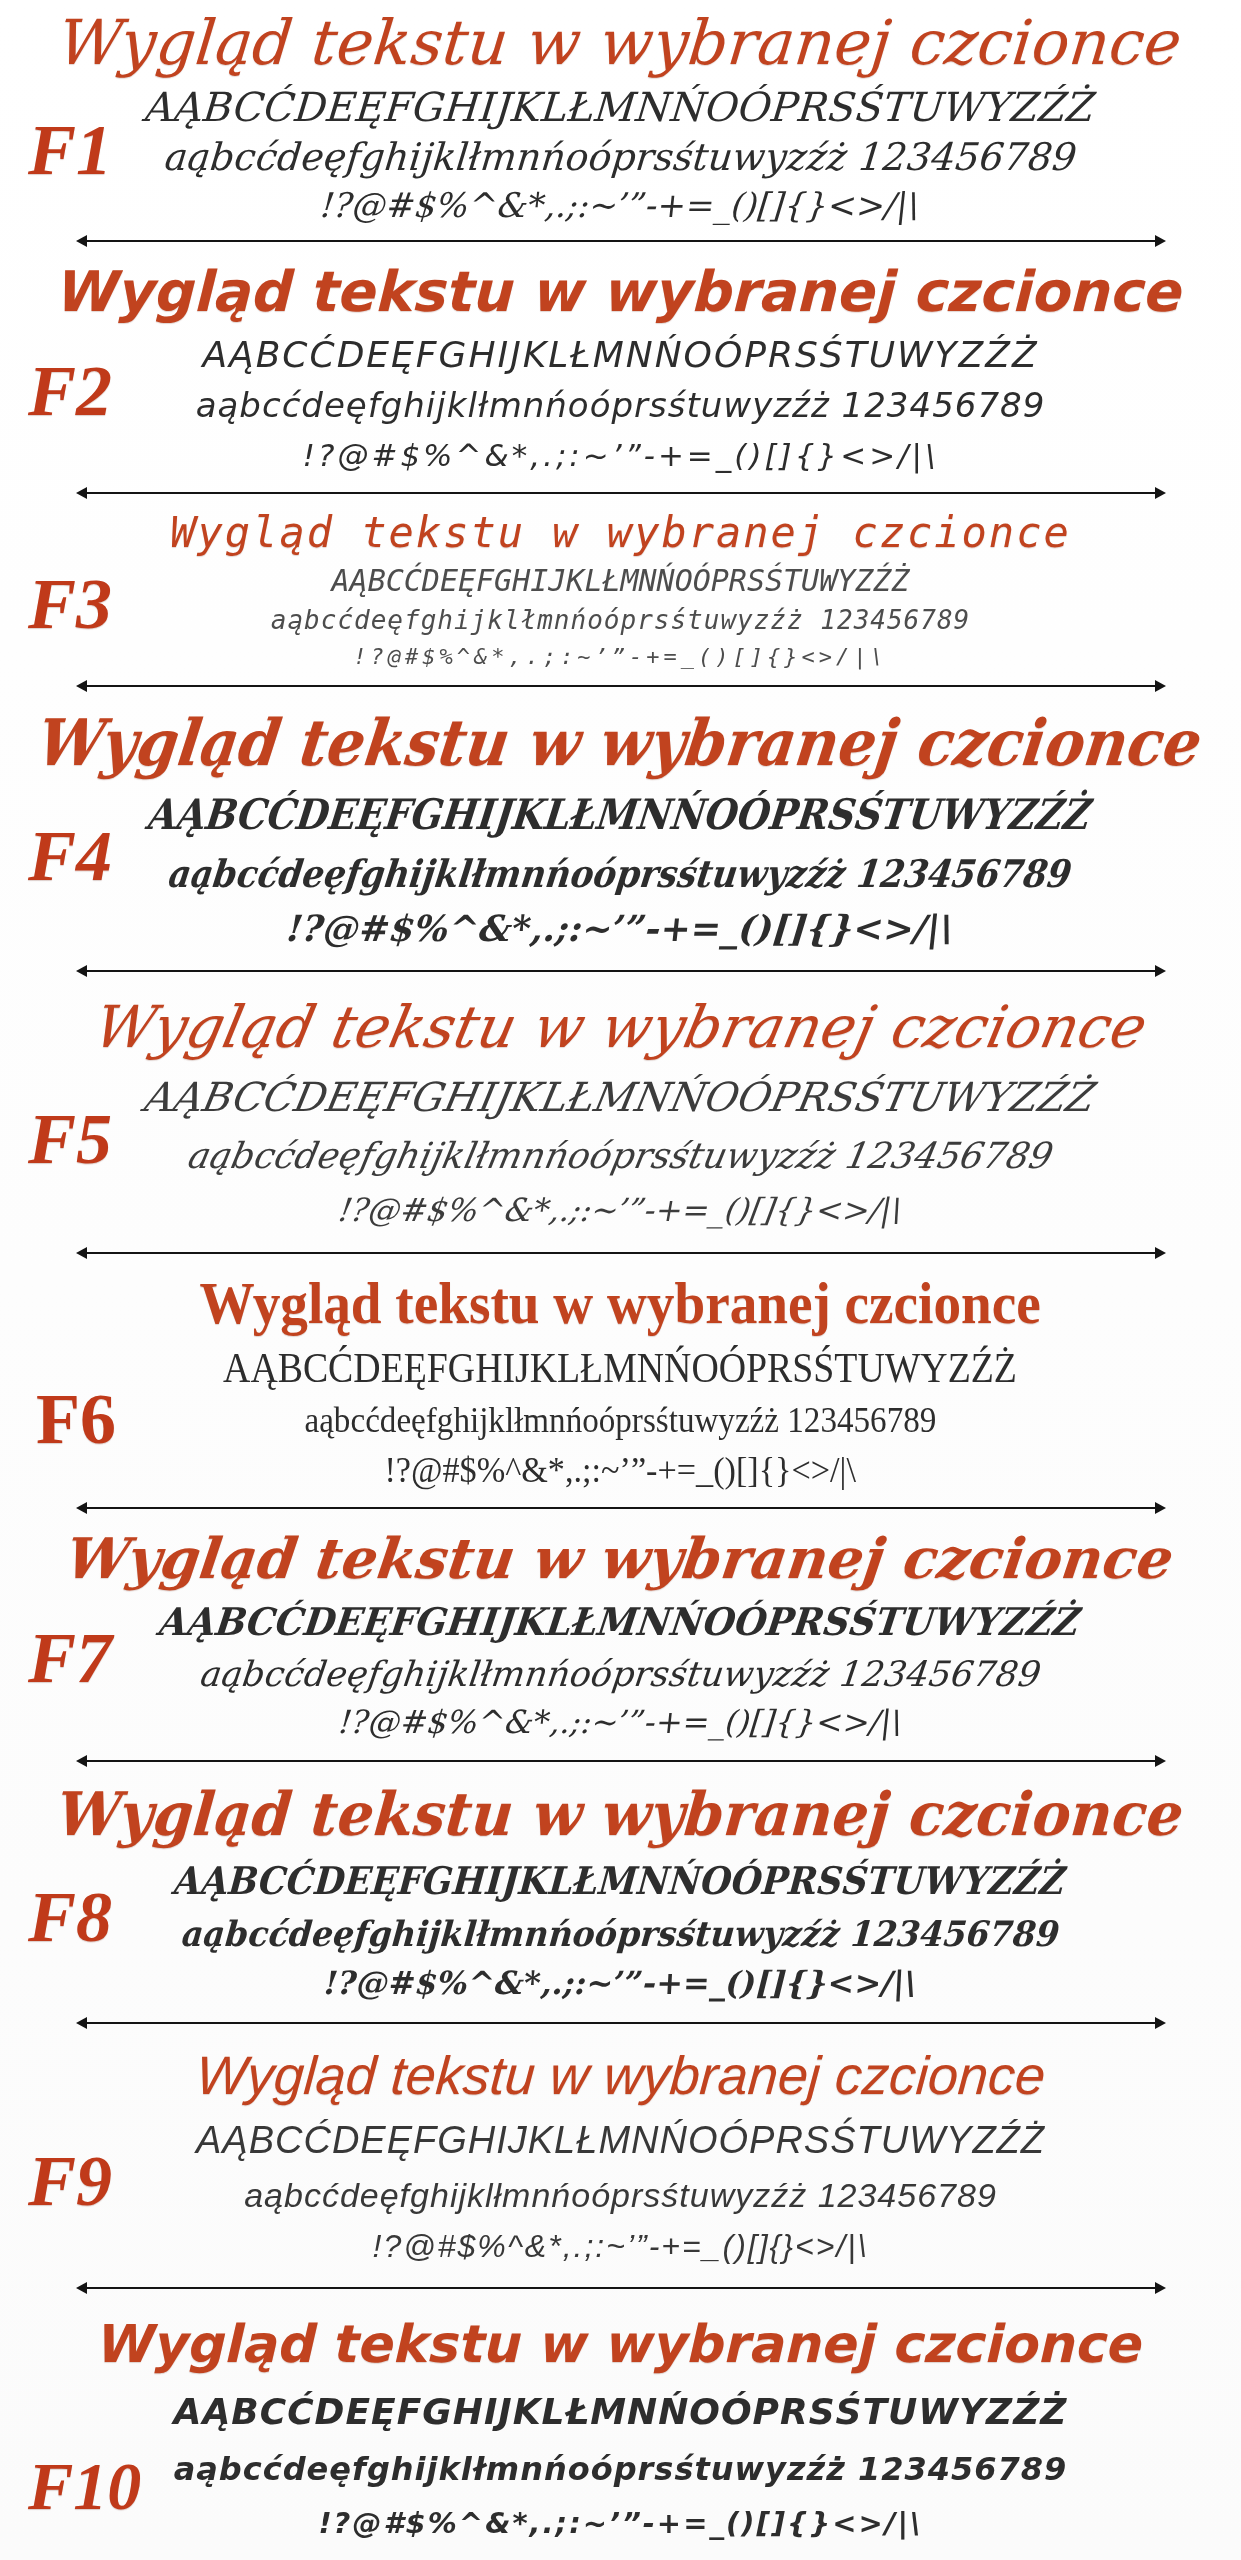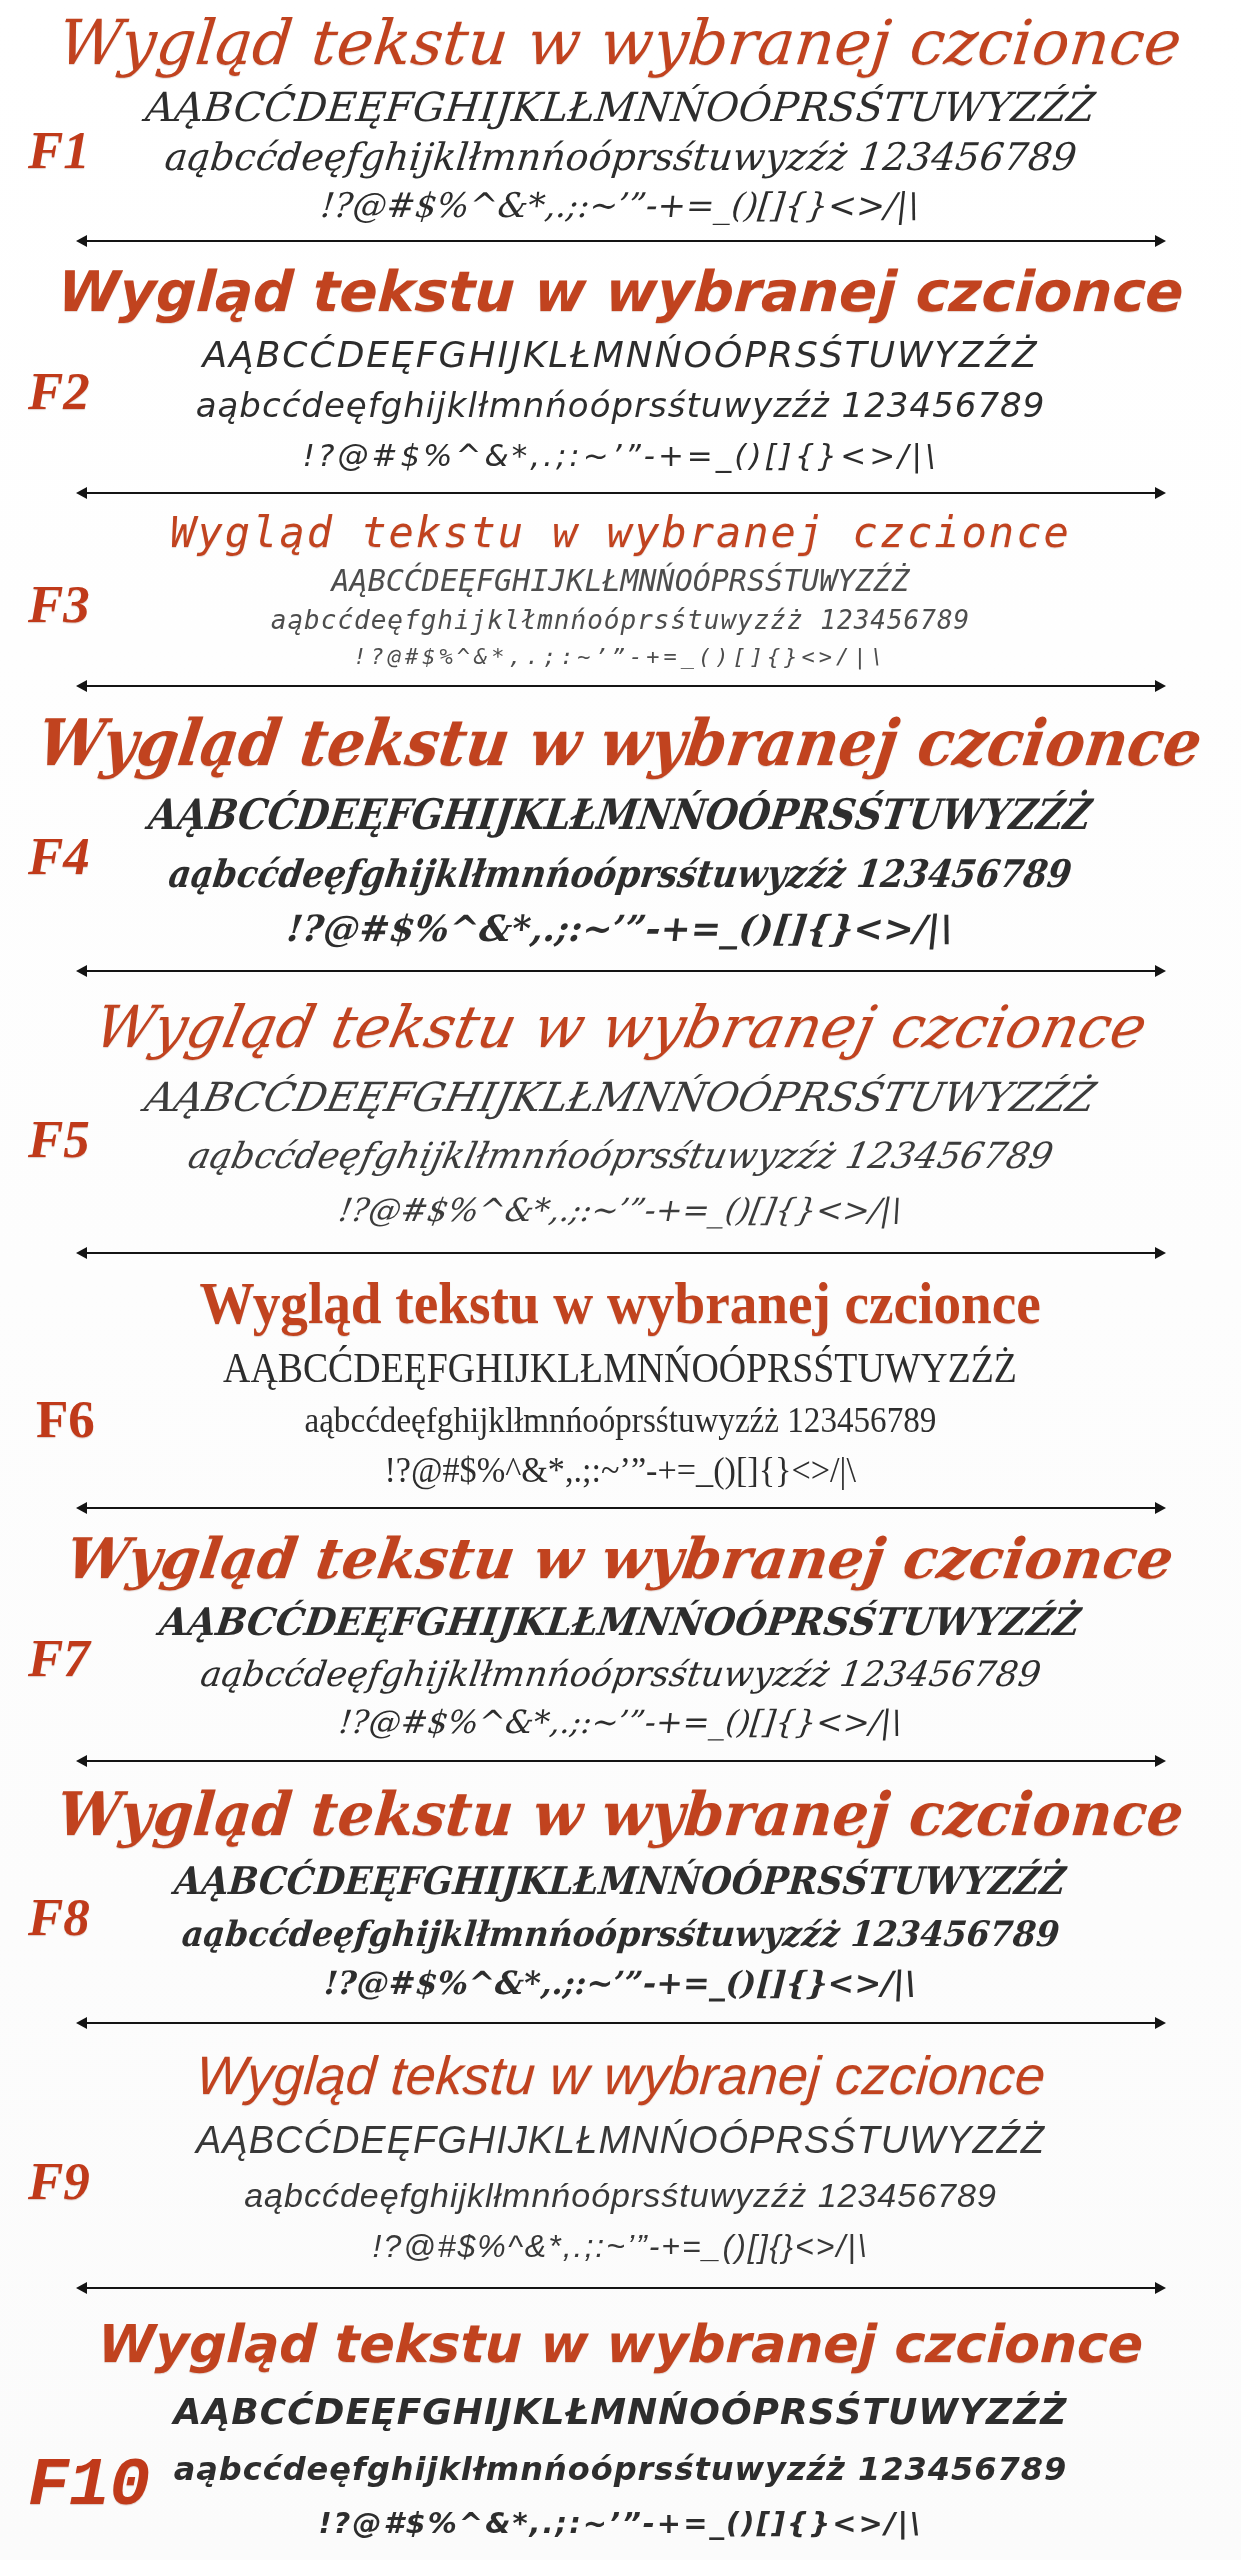--- a/index.html
+++ b/index.html
@@ -31,21 +31,21 @@
     line-height: 1.05;
   }
   .row { color: var(--ink, #2d2d2d); line-height: 1.05; }
   .flabel {
     position: absolute;
     left: 28px;
     top: 60%;
     transform: translateY(-50%);
     font-family: "Liberation Serif", serif;
     font-weight: 700;
-    font-size: 53px;
+    font-size: 72px;
     color: var(--labelred, #c03a1a);
     text-shadow: 0 1px 1px rgba(90,20,0,0.2);
     line-height: 1;
   }
 
   
   .divider { position: relative; width: 1090px; height: 14px; margin: 0 auto; }
   .divider .line {
     position: absolute; left: 8px; right: 8px; top: 6px; height: 2px;
     background: #141414; border-radius: 2px;
@@ -128,21 +128,21 @@
   .f9 .up  { font-size: 38px; letter-spacing: 1px; }
   .f9 .low { font-size: 34px; letter-spacing: 1px; }
   .f9 .sym { font-size: 32px; letter-spacing: 2px; }
 
   
   .f10 { font-family: "DejaVu Sans", sans-serif; font-style: italic; font-weight: 700; }
   .f10 .title { font-size: 52px; transform: skewX(-2deg); }
   .f10 .up  { font-size: 36px; letter-spacing: 1px; }
   .f10 .low { font-size: 32px; letter-spacing: 1px; }
   .f10 .sym { font-size: 29px; letter-spacing: 2px; }
-  .f10 .flabel { top: 72%; font-size: 68px; font-family: Liberation Mono, monospace; }
+  .f10 .flabel { top: 72%; font-size: 68px; }
 </style>
 </head>
 <body>
 
 <div class="sheet" style="--accent: #c1431f; --labelred: #c03a1a; --ink: #2d2d2d;">
 
   <section class="block f1" style="height:234px">
     <span class="flabel">F1</span>
     <div class="title">Wygląd tekstu w wybranej czcionce</div>
     <div class="row up">AĄBCĆDEĘFGHIJKLŁMNŃOÓPRSŚTUWYZŹŻ</div>

